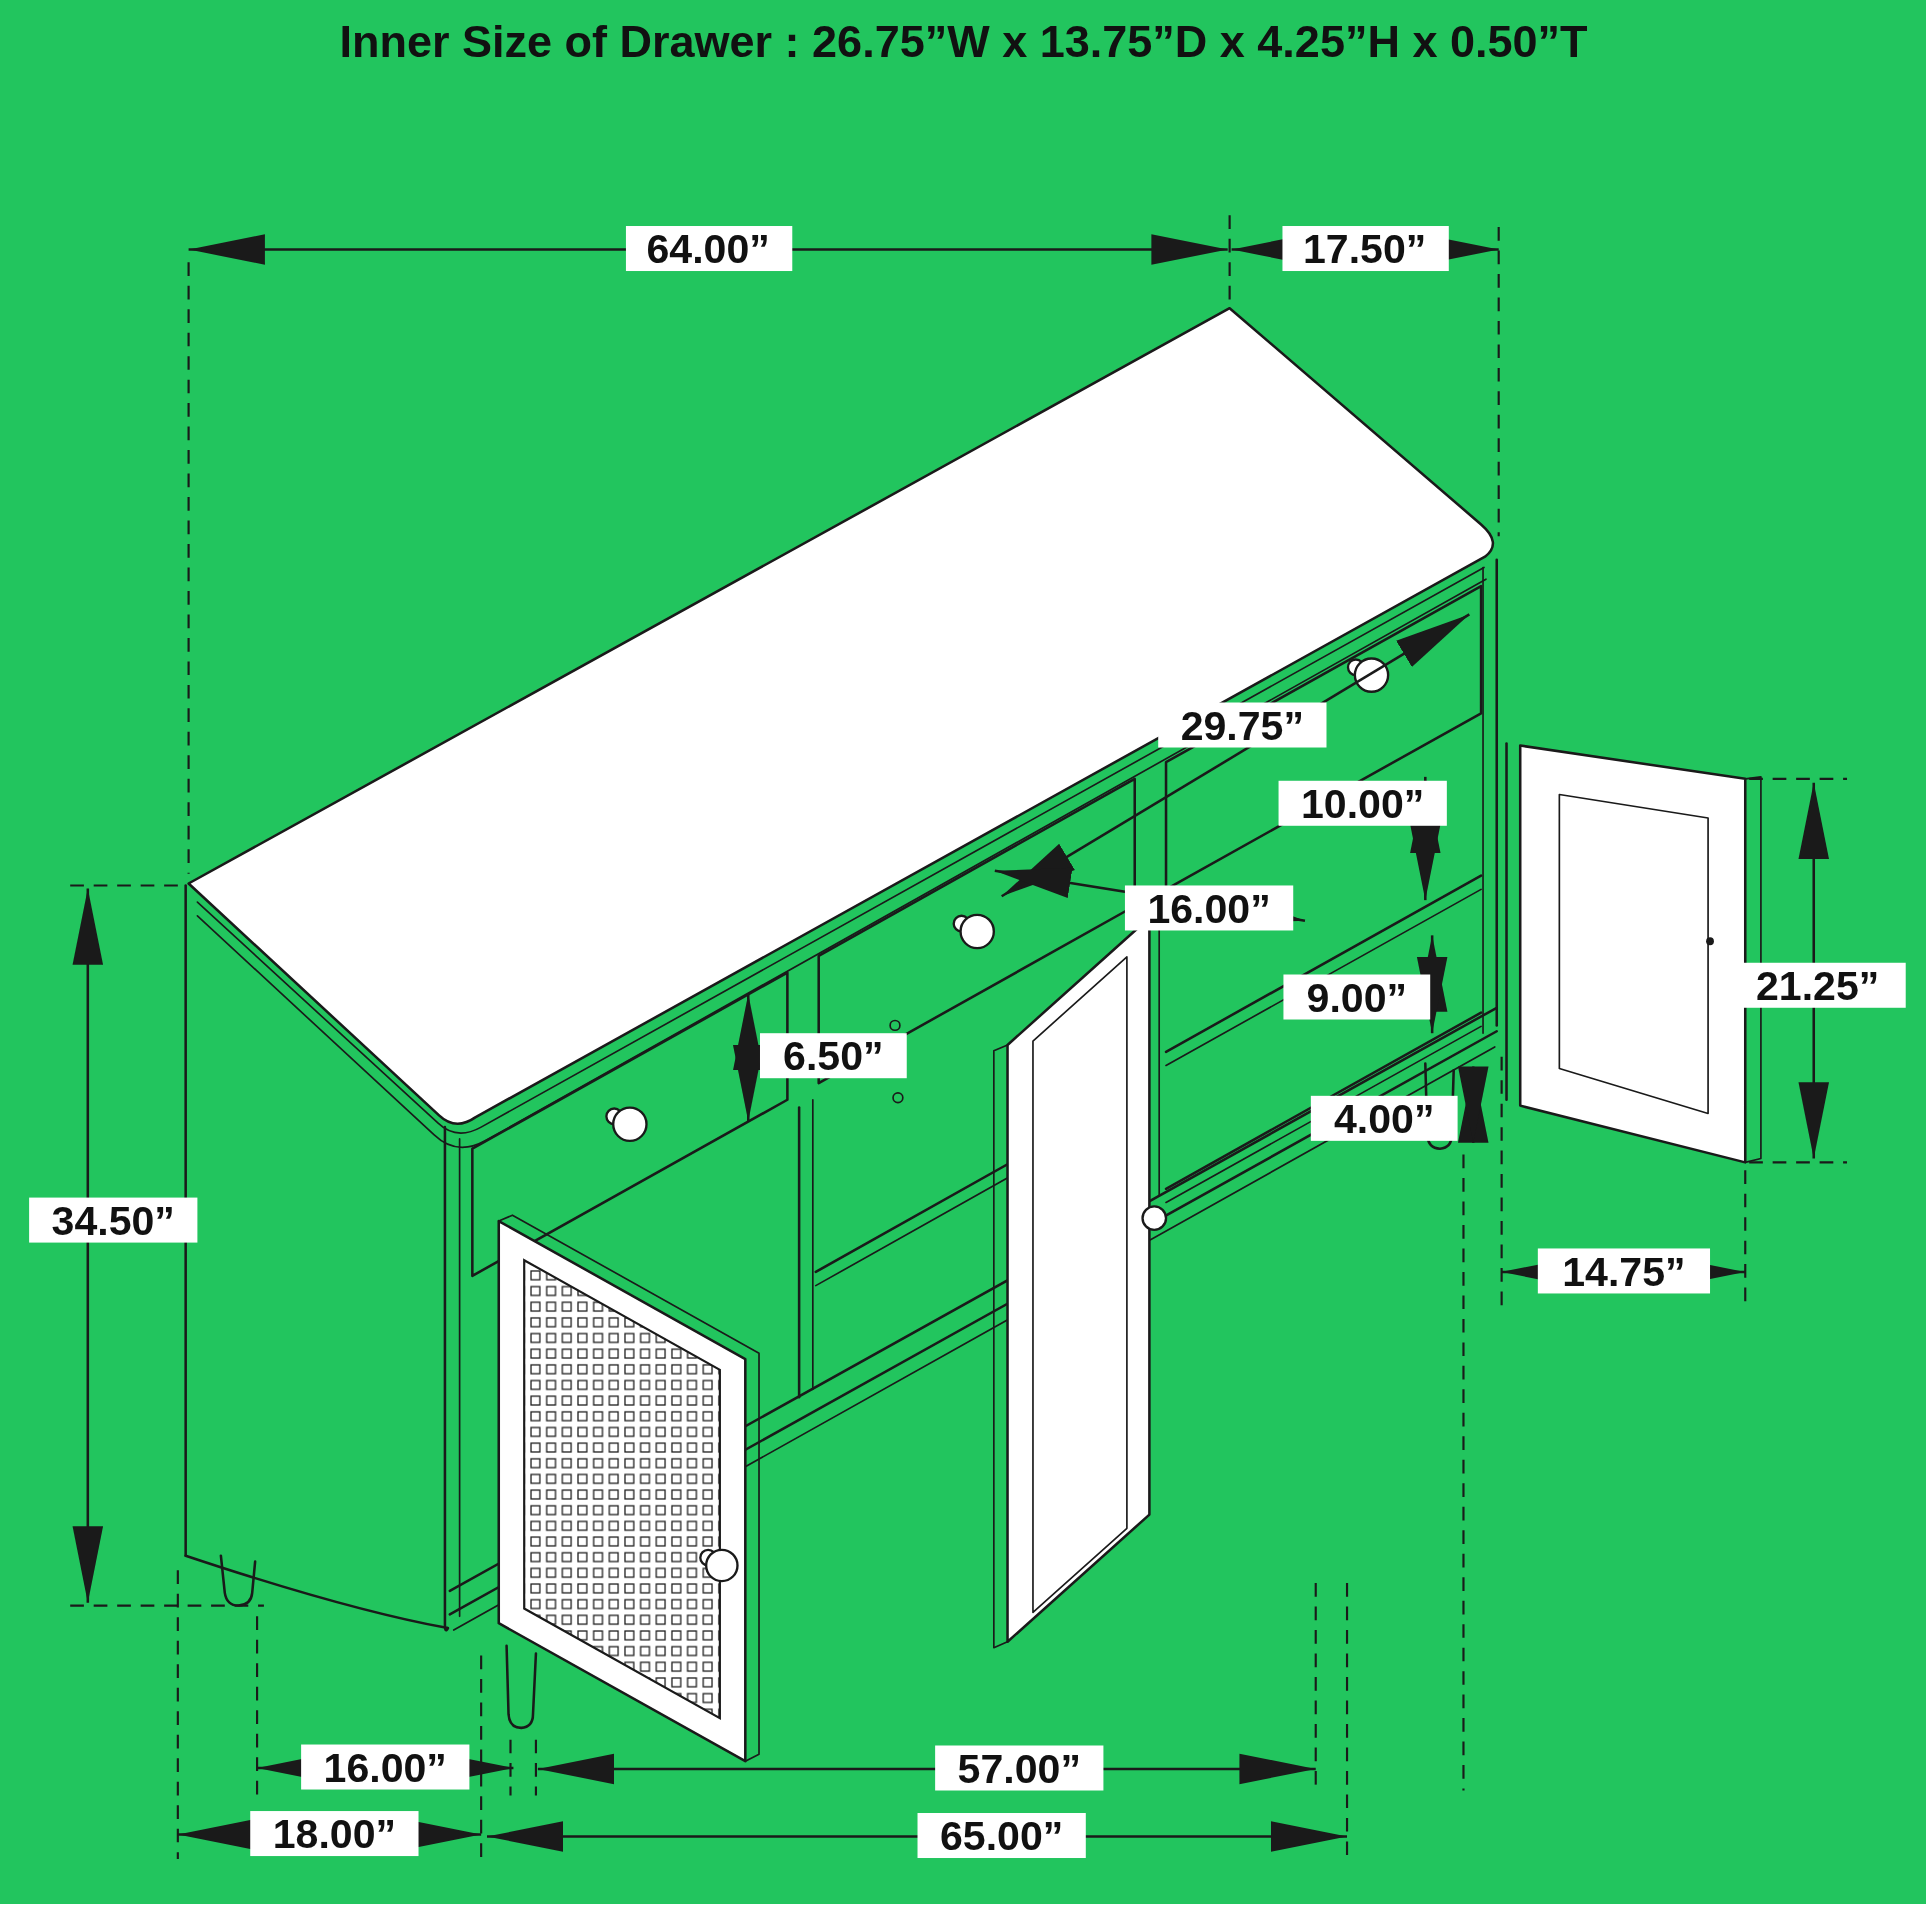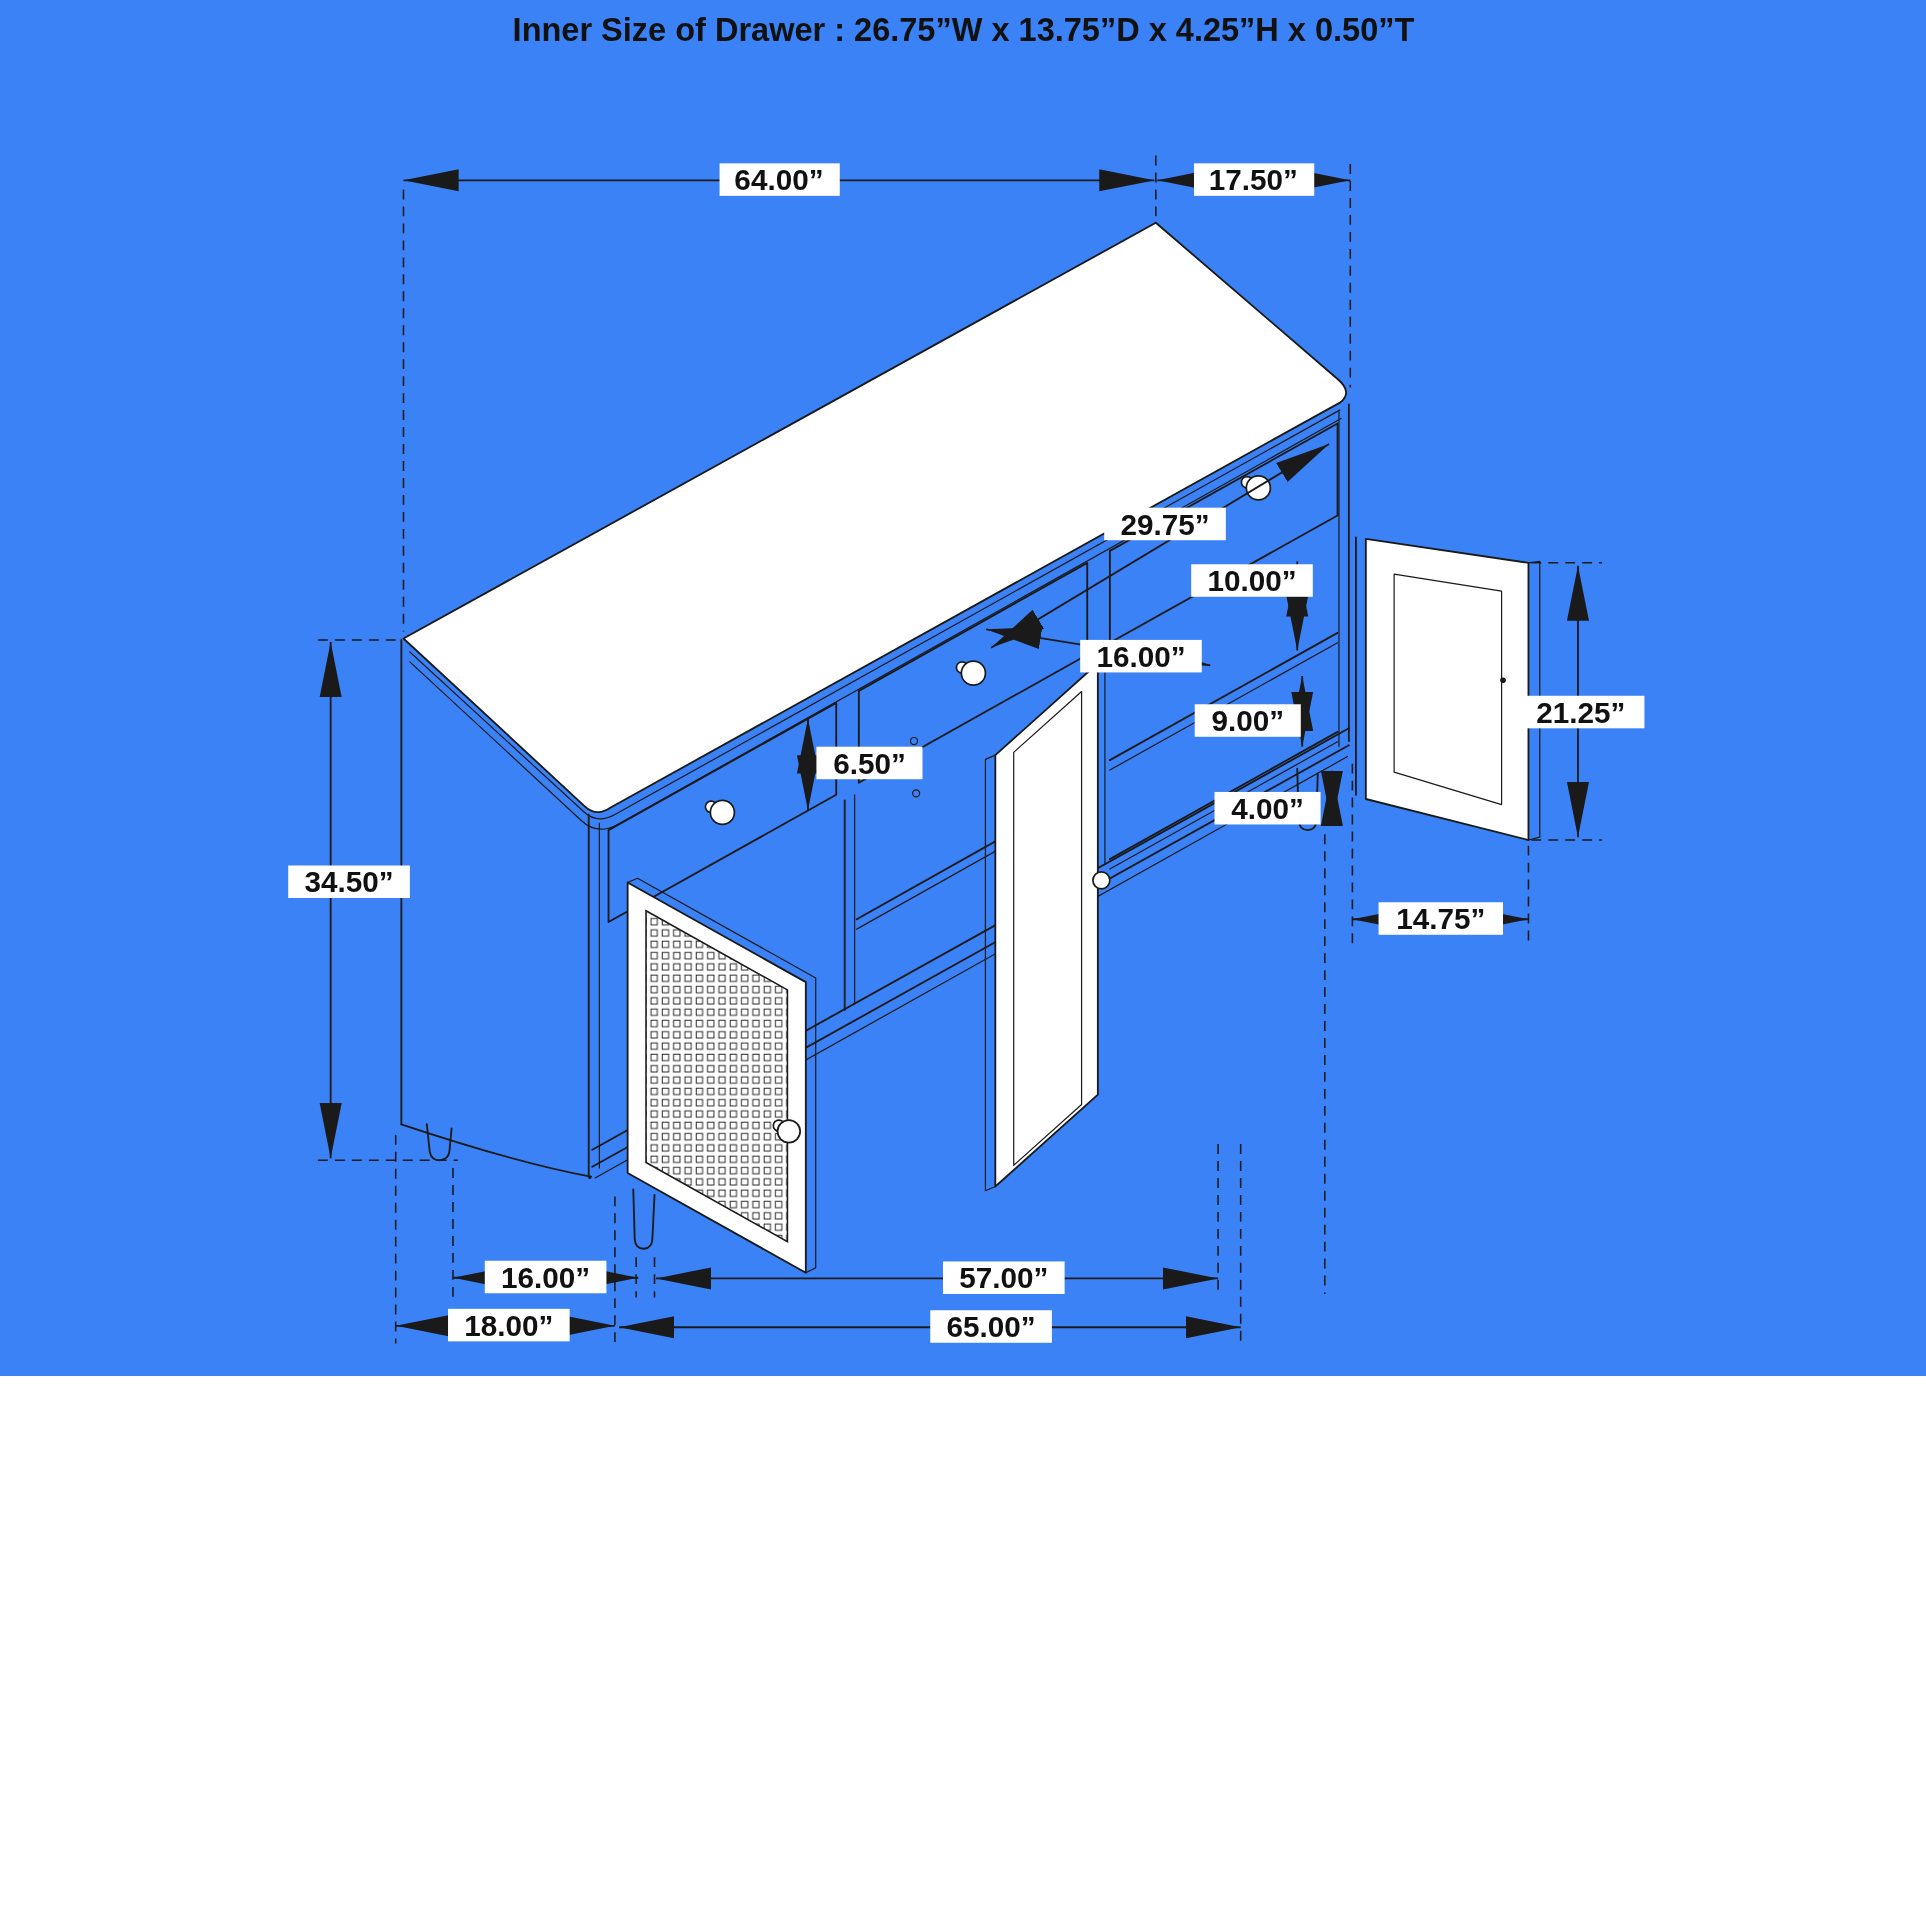--- a/index.html
+++ b/index.html
@@ -1,16 +1,16 @@
 <!DOCTYPE html>
 <html><head>
 <meta charset="utf-8">
 <style>
   html,body{margin:0;padding:0;background:#ffffff;}
-  .canvas{position:relative;width:1927px;height:1376px;background:#3b82f6;overflow:hidden;
+  .canvas{position:relative;width:1927px;height:1904px;background:#22c55e;overflow:hidden;
           font-family:"Liberation Sans",sans-serif;}
   svg{position:absolute;left:0;top:0;width:100%;height:100%;}
   .ln{fill:none;stroke:#1a1a1a;stroke-width:2.6;stroke-linecap:round;stroke-linejoin:round;}
   .thin{stroke-width:1.7;}
   .face{fill:#ffffff;}
   .dash{fill:none;stroke:#1a1a1a;stroke-width:2.2;stroke-dasharray:14 10;stroke-linecap:butt;}
   .dim{fill:none;stroke:#1a1a1a;stroke-width:2.6;}
   .lblbg{fill:#ffffff;stroke:none;}
   .lbl{fill:#111111;stroke:none;font-family:"Liberation Sans",sans-serif;
        font-weight:bold;font-size:42px;text-anchor:middle;}

